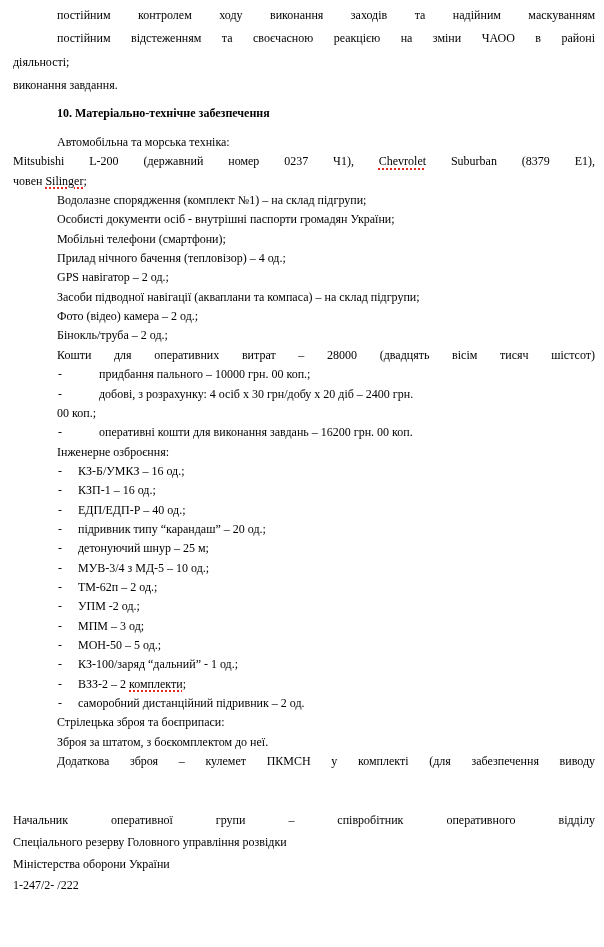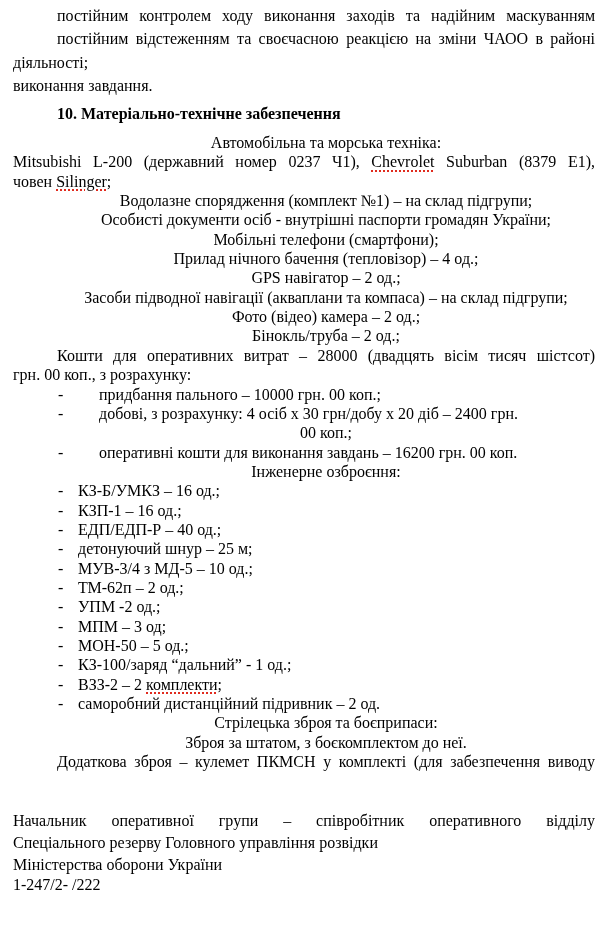--- a/index.html
+++ b/index.html
@@ -5,35 +5,35 @@
   html,body{margin:0;padding:0;background:#fff;}
   .page{
     position:relative;
     width:604px;height:947px;
     box-sizing:border-box;
     padding:2px 9px 0 13px;
     overflow:hidden;
     background:var(--page-bg,#fff);
     color:var(--ink,#000);
     font-family:"Liberation Serif","DejaVu Serif",serif;
-    font-size:16px;
+    font-size:12px;
   }
   .sec{margin:0;}
   .intro{line-height:23.4px;margin-top:2px;}
   .main{line-height:19.35px;}
   .signature{line-height:21.6px;margin-top:39px;}
   .heading{
     line-height:23.4px;
     font-weight:bold;
     padding-left:44px;
     margin-top:4px;
     margin-bottom:8px;
   }
   .line{min-height:1em;}
-  .ind{padding-left:44px;text-align:center;}
+  .ind{padding-left:44px;}
   .just{text-align:justify;text-align-last:justify;}
   .dashline{padding-left:45px;}
   .dash{display:inline-block;}
   .dash.narrow{width:20px;}
   .dash.wide{width:41px;}
   .footer{line-height:20px;margin-top:0;}
   .spell{
     text-decoration-line:underline;
     text-decoration-style:dotted;
     text-decoration-color:var(--spell,#e02b1e);
@@ -59,29 +59,29 @@
       <div class="line">човен <span class="spell">Silinger</span>;</div>
       <div class="line ind">Водолазне спорядження (комплект №1) – на склад підгрупи;</div>
       <div class="line ind">Особисті документи осіб - внутрішні паспорти громадян України;</div>
       <div class="line ind">Мобільні телефони (смартфони);</div>
       <div class="line ind">Прилад нічного бачення (тепловізор) – 4 од.;</div>
       <div class="line ind">GPS навігатор – 2 од.;</div>
       <div class="line ind">Засоби підводної навігації (акваплани та компаса) – на склад підгрупи;</div>
       <div class="line ind">Фото (відео) камера – 2 од.;</div>
       <div class="line ind">Бінокль/труба – 2 од.;</div>
       <div class="line ind just">Кошти для оперативних витрат – 28000 (двадцять вісім тисяч шістсот)</div>
-      <div class="line">грн. 00 коп., з розрахунку:</div>
       <div class="line dashline"><span class="dash wide">-</span>придбання пального – 10000 грн. 00 коп.;</div>
       <div class="line dashline"><span class="dash wide">-</span>добові, з розрахунку: 4 осіб х 30 грн/добу х 20 діб – 2400 грн.</div>
       <div class="line ind">00 коп.;</div>
       <div class="line dashline"><span class="dash wide">-</span>оперативні кошти для виконання завдань – 16200 грн. 00 коп.</div>
       <div class="line ind">Інженерне озброєння:</div>
       <div class="line dashline"><span class="dash narrow">-</span>КЗ-Б/УМКЗ – 16 од.;</div>
       <div class="line dashline"><span class="dash narrow">-</span>КЗП-1 – 16 од.;</div>
       <div class="line dashline"><span class="dash narrow">-</span>ЕДП/ЕДП-Р – 40 од.;</div>
+      <div class="line dashline"><span class="dash narrow">-</span>підривник типу “карандаш” – 20 од.;</div>
       <div class="line dashline"><span class="dash narrow">-</span>детонуючий шнур – 25 м;</div>
       <div class="line dashline"><span class="dash narrow">-</span>МУВ-3/4 з МД-5 – 10 од.;</div>
       <div class="line dashline"><span class="dash narrow">-</span>ТМ-62п – 2 од.;</div>
       <div class="line dashline"><span class="dash narrow">-</span>УПМ -2 од.;</div>
       <div class="line dashline"><span class="dash narrow">-</span>МПМ – 3 од;</div>
       <div class="line dashline"><span class="dash narrow">-</span>МОН-50 – 5 од.;</div>
       <div class="line dashline"><span class="dash narrow">-</span>КЗ-100/заряд “дальний” - 1 од.;</div>
       <div class="line dashline"><span class="dash narrow">-</span>ВЗЗ-2 – 2 <span class="spell">комплекти</span>;</div>
       <div class="line dashline"><span class="dash narrow">-</span>саморобний дистанційний підривник – 2 од.</div>
       <div class="line ind">Стрілецька зброя та боєприпаси:</div>

